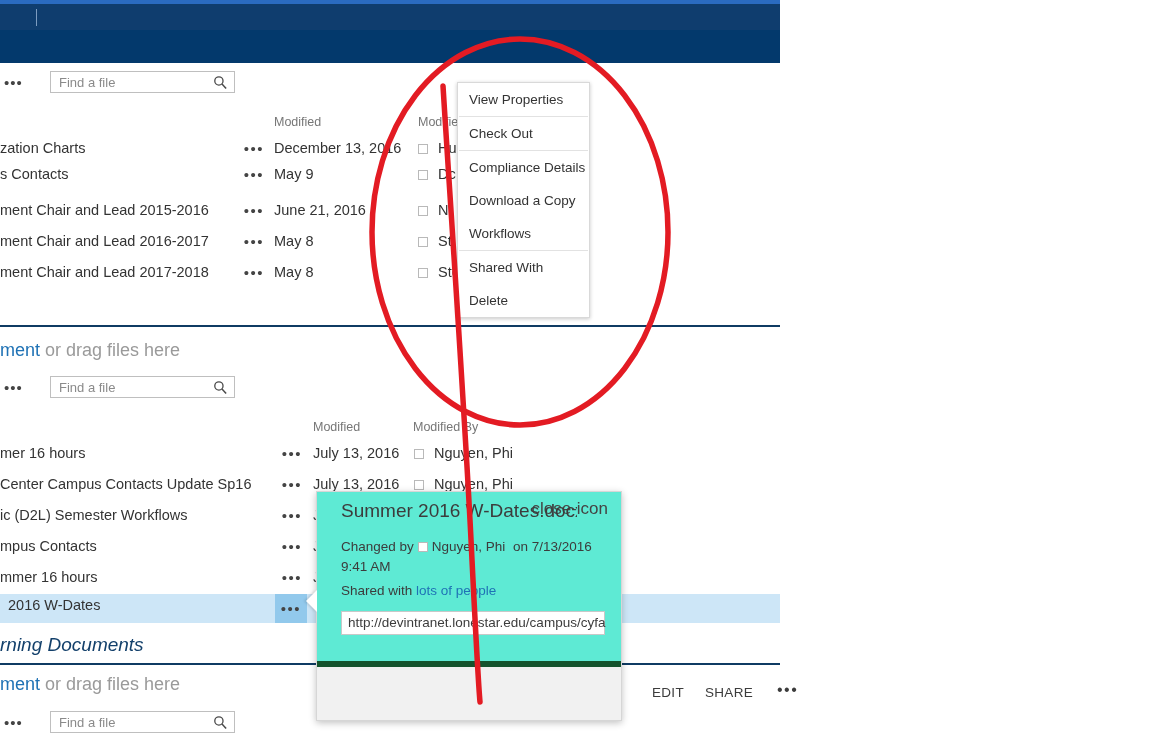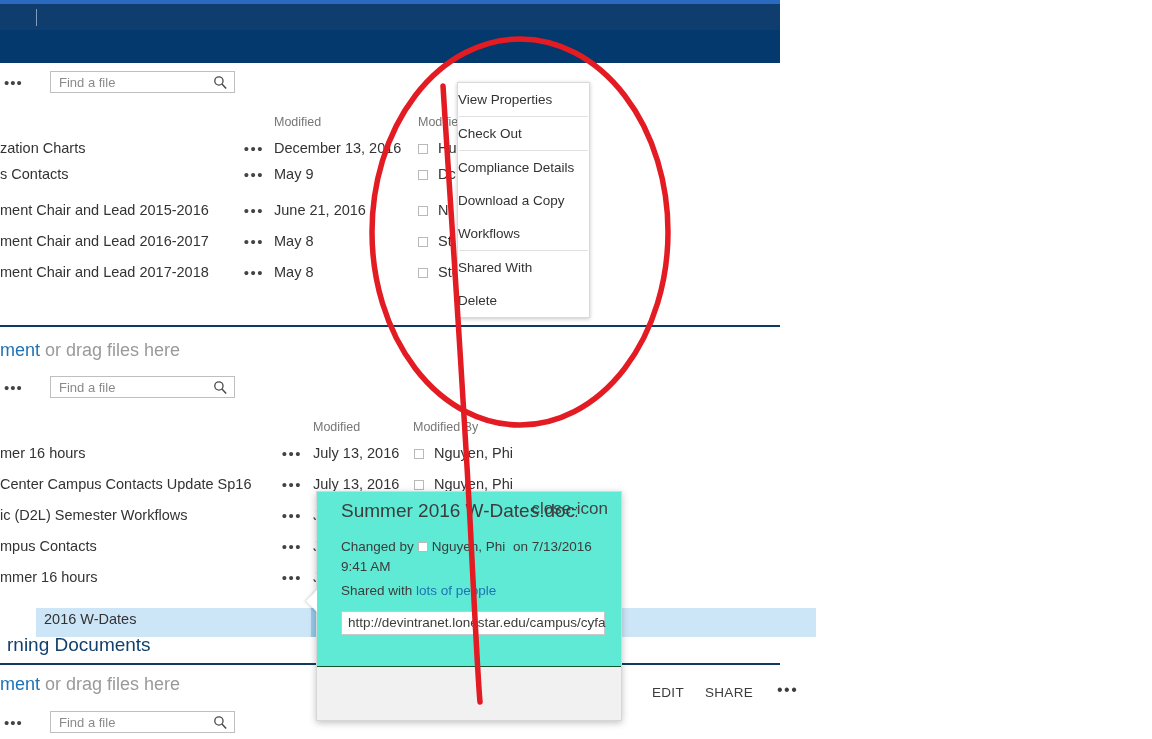--- a/index.html
+++ b/index.html
@@ -62,32 +62,32 @@
   }
   .row .modby{position:absolute;top:4px;font-size:14.5px;color:#333;white-space:nowrap;}
 
   .row.selected{background:#cde6f7;}
   .row.selected .dots{background:#92c9ec;}
 
   .new-doc{position:absolute;left:0;font-size:18px;white-space:nowrap;}
   .new-doc .link{color:#1f72b5;cursor:pointer;}
   .new-doc .grey{color:#9a9a9a;}
 
-  .list-title{position:absolute;left:7px;font-size:19px;color:#13406b;white-space:nowrap;}
+  .list-title{position:absolute;left:0;font-size:19px;color:#13406b;white-space:nowrap;font-style:italic;}
   .hr-navy{position:absolute;left:0;width:780px;height:2px;background:#0f3b63;}
 
   
   .ctxmenu{
     position:absolute;left:457px;top:82px;width:131px;
     background:#ffffff;border:1px solid #d9d9d9;
     box-shadow:0 1px 4px rgba(0,0,0,.22);
     z-index:40;
   }
   .ctxmenu .mi{
-    height:33px;line-height:33px;padding-left:0;
+    height:33px;line-height:33px;padding-left:11px;
     font-size:13.5px;color:#333;white-space:nowrap;cursor:pointer;
   }
   .ctxmenu .mdiv{height:1px;background:#e2e2e2;margin:0 1px;}
 
   
   .card{
     position:absolute;left:316px;top:491px;width:304px;height:228px;
     background:#5eead4;border:1px solid #d6d6d6;
     box-shadow:0 2px 7px rgba(0,0,0,.24);
     z-index:50;
@@ -120,21 +120,21 @@
   .card .sharedwith a{color:#1f72b5;text-decoration:none;cursor:pointer;}
   .card .urlbox{
     position:absolute;left:24px;top:119px;width:264px;height:24px;
     border:1px solid #c8c8c8;background:#fff;box-sizing:border-box;cursor:text;
   }
   .card .urlbox span{
     position:absolute;left:6px;top:3px;font-size:13.5px;color:#3c3c3c;white-space:nowrap;
   }
   .card-footer{
     position:absolute;left:0;bottom:0;width:100%;height:53px;
-    background:#f1f1f1;border-top:1px solid #14532d;
+    background:#f1f1f1;border-top:6px solid #14532d;
   }
   .card-footer .act{
     position:absolute;top:18px;font-size:13.5px;color:#3c3c3c;
     letter-spacing:.3px;cursor:pointer;
   }
   .card-footer .act-edit{left:335px;}
   .card-footer .act-share{left:388px;}
   .card-footer .act-more{left:460px;font-size:16px;line-height:10px;letter-spacing:1.5px;}
 
   
@@ -260,21 +260,21 @@
       <div class="dots" style="left:281px;">•••</div>
       <div class="modified" style="left:313px;">J</div>
     </div>
 
     <div class="row" style="top:233px;padding-left:36px;">
       <div class="name" style="left:0;">mmer 16 hours</div>
       <div class="dots" style="left:281px;">•••</div>
       <div class="modified" style="left:313px;">J</div>
     </div>
 
-    <div class="row selected" style="top:276px;height:29px;margin-left:36px;">
+    <div class="row selected" style="top:262px;height:29px;">
       <div class="name" style="left:8px;top:3px;">2016 W-Dates</div>
       <div class="dots" style="left:275px;top:0;width:32px;height:29px;line-height:29px;">•••</div>
     </div>
   </div>
 
   <div class="section" style="top:634px;height:105px;">
     <div class="list-title" style="top:0;">rning Documents</div>
   </div>
   <div class="hr-navy" style="top:663px;"></div>
 

